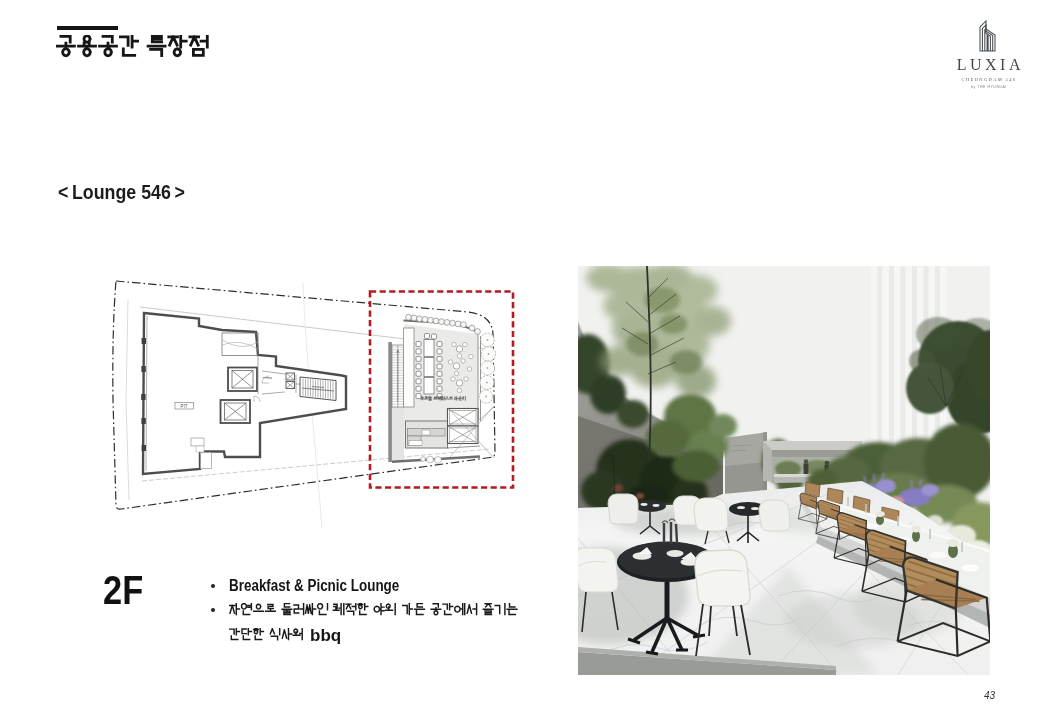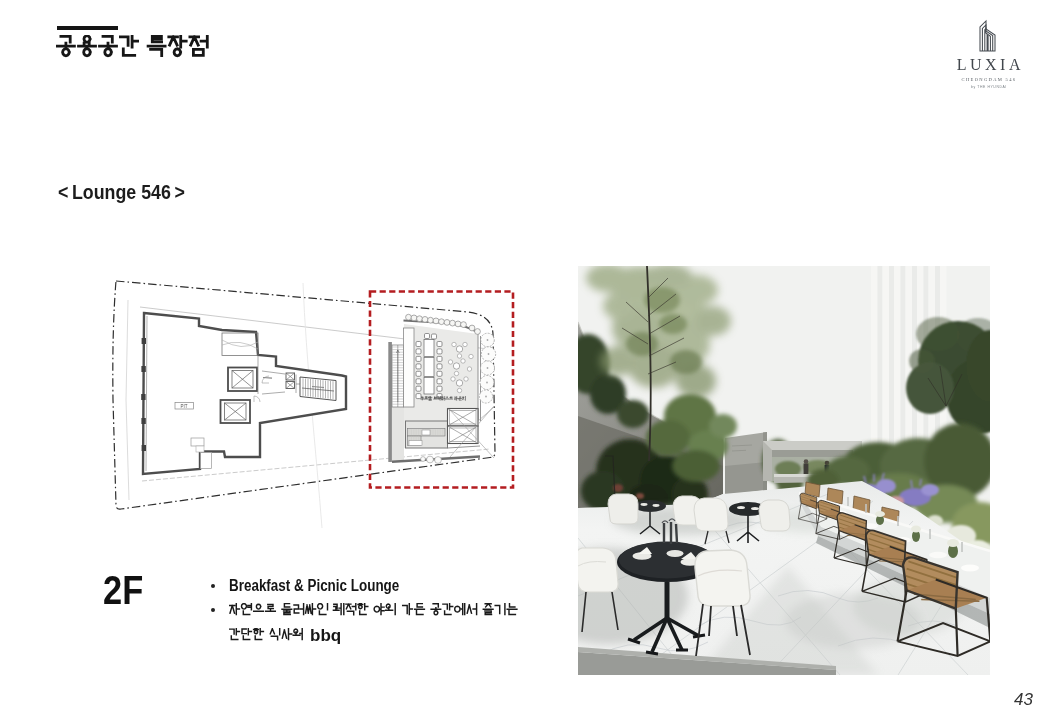--- a/index.html
+++ b/index.html
@@ -71,21 +71,21 @@
     <path d="M0.7,1.1 5.1,1.1 5.1,5.9 M7.3,0.2 7.3,6.8 M7.3,3.5 10.4,3.5 M2.3,7.9 2.3,11.5 8.8,11.5" fill="none" stroke="#1a1a1a" stroke-width="1.45" stroke-linecap="square" stroke-linejoin="miter"></path>
 <path d="M17.2,1.0 13.0,1.0 13.0,5.6 17.3,5.6 M19.3,0.2 19.3,6.8 M19.3,3.5 22.4,3.5 M14.3,7.9 14.3,11.5 20.7,11.5" fill="none" stroke="#1a1a1a" stroke-width="1.45" stroke-linecap="square" stroke-linejoin="miter"></path>
 <path d="M25.9,0.4 28.0,0.4 M24.6,1.4 29.3,1.4 M28.6,4.0 28.4,4.9 27.8,5.5 26.9,5.8 26.1,5.5 25.5,4.9 25.3,4.0 25.5,3.1 26.1,2.5 26.9,2.2 27.8,2.5 28.4,3.1 28.6,4.0 M31.2,0.2 31.2,6.8 M31.2,3.5 34.4,3.5 M26.2,7.9 26.2,11.5 32.7,11.5" fill="none" stroke="#1a1a1a" stroke-width="1.45" stroke-linecap="square" stroke-linejoin="miter"></path>
 <path d="M43.3,0.8 41.3,5.8 M43.3,0.8 45.4,5.8 M50.7,0.2 50.7,6.8 M42.3,8.2 48.6,8.2 48.6,11.7" fill="none" stroke="#1a1a1a" stroke-width="1.45" stroke-linecap="square" stroke-linejoin="miter"></path>
 <path d="M55.4,2.0 53.3,10.2 M55.4,2.0 57.6,10.2 M59.5,0.4 59.5,11.6 M59.5,6.0 62.7,6.0" fill="none" stroke="#1a1a1a" stroke-width="1.45" stroke-linecap="square" stroke-linejoin="miter"></path>
 <path d="M68.6,3.2 68.4,4.2 67.7,4.9 66.8,5.2 65.8,4.9 65.1,4.2 64.9,3.2 65.1,2.1 65.8,1.4 66.8,1.1 67.7,1.4 68.4,2.1 68.6,3.2 M64.2,7.3 70.9,7.3 M67.0,3.9 67.0,7.3 M73.2,0.4 73.2,11.6 M70.9,5.5 73.2,5.5" fill="none" stroke="#1a1a1a" stroke-width="1.45" stroke-linecap="square" stroke-linejoin="miter"></path>
   </svg>
 
 <div class="abs" style="left:310px;top:626px;font-size:17px;font-weight:bold;color:#161616">bbq</div>
 
-<div class="abs" style="left:1014px;top:690px;font-size:17px;font-style:italic;color:#333">43</div>
+<div class="abs" style="left:984px;top:690px;font-size:10px;font-style:italic;color:#333">43</div>
 <svg class="abs" style="left:0;top:0" width="1040" height="720" viewBox="0 0 1040 720">
 
 <path d="M116,281 L468,312 Q492,315 493,334 L495,453 Q495,457 490,457.5 L121,509 Q116,510 116,505 L113,400 Q112,330 116,281 Z" fill="none" stroke="#2e2e2e" stroke-width="1.2" stroke-dasharray="8.5 3 1.6 3"></path>
 
 <path d="M140,307 L488,349" fill="none" stroke="#b5b5b5" stroke-width="0.7"></path>
 
 <path d="M142,481 L490,449" fill="none" stroke="#b5b5b5" stroke-width="0.7" stroke-dasharray="5 2"></path>
 
 <path d="M128,300 L126,400 L129,500" fill="none" stroke="#c4c4c4" stroke-width="0.6"></path>
 

